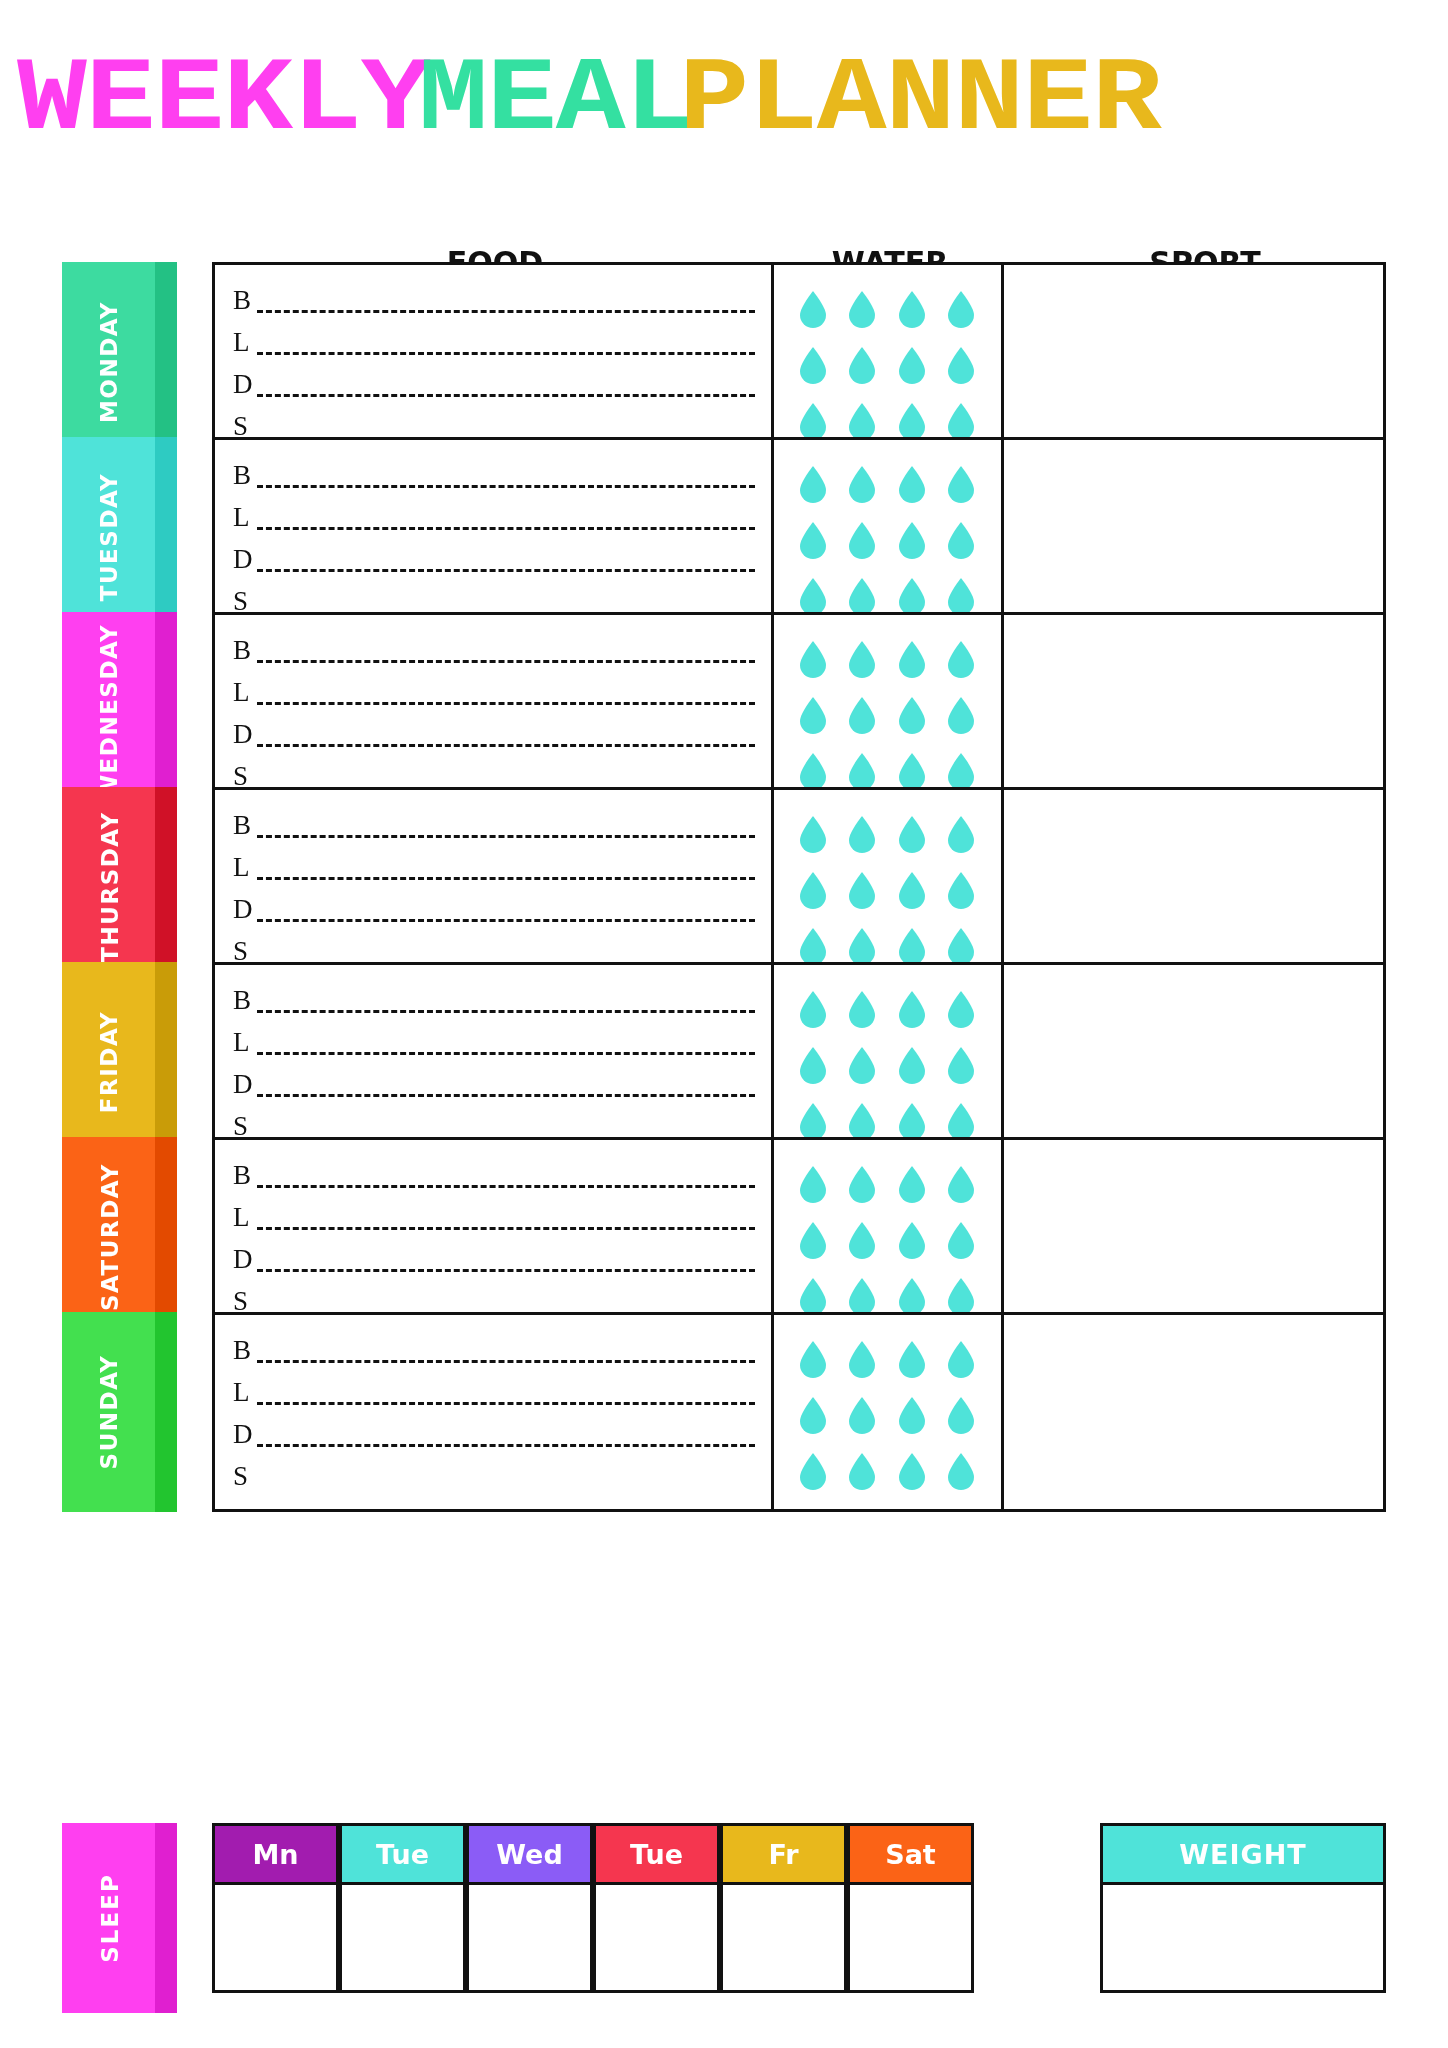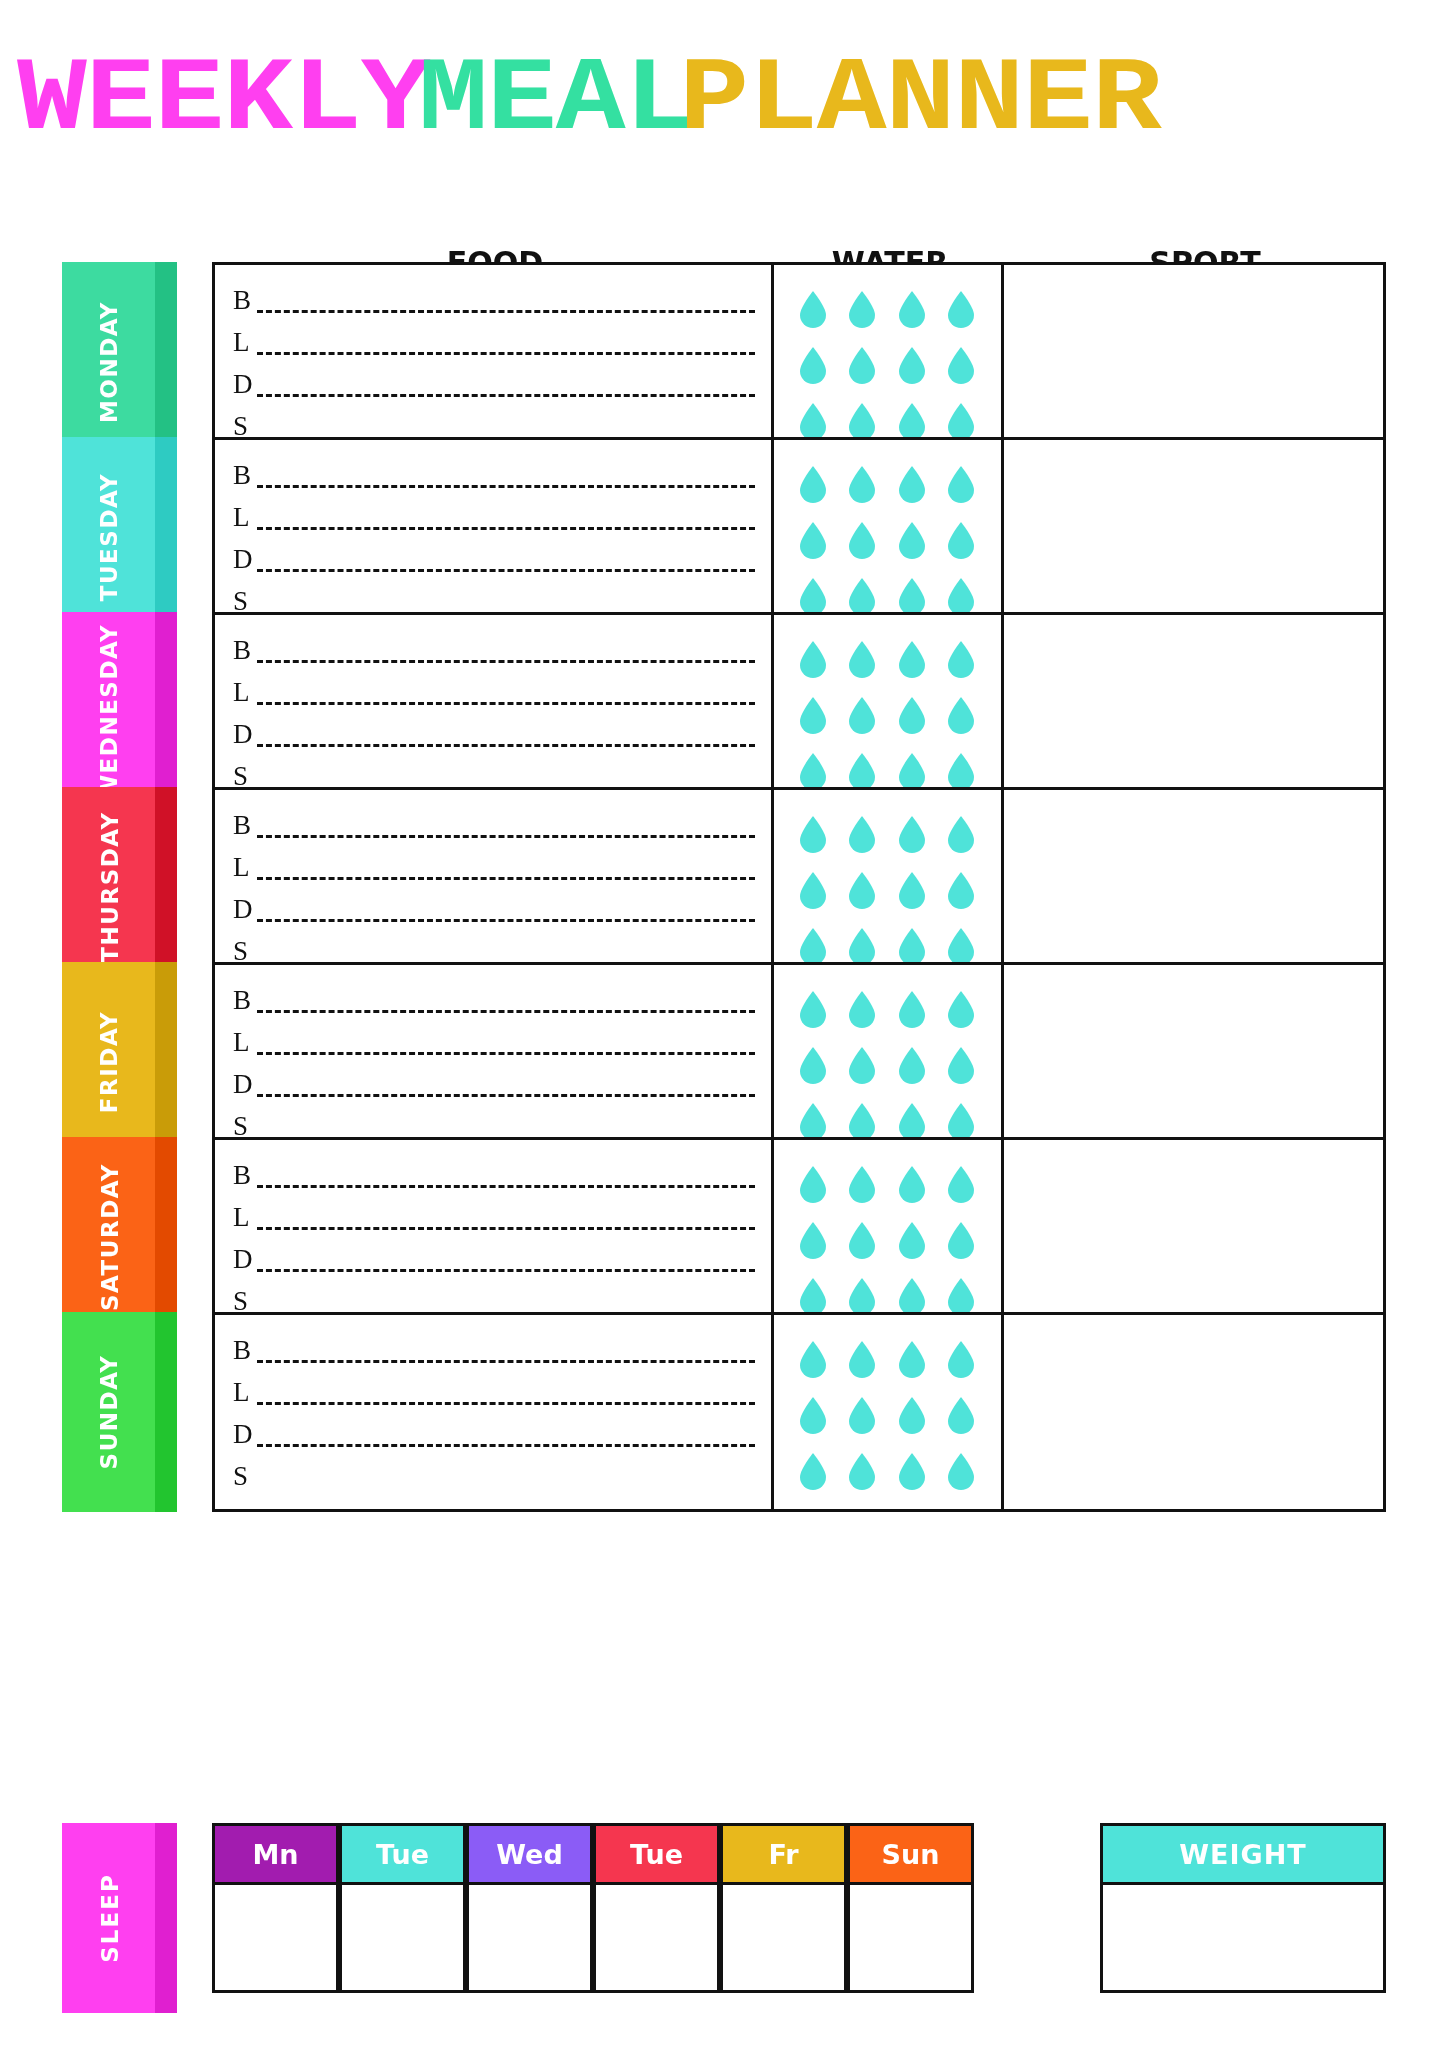--- a/index.html
+++ b/index.html
@@ -911,21 +911,21 @@
         </div>
         <div class="sleep-col">
           <div class="sleep-col-head" style="background: rgb(245, 54, 79);">Tue</div>
           <div class="sleep-col-body"></div>
         </div>
         <div class="sleep-col">
           <div class="sleep-col-head" style="background: rgb(232, 184, 28);">Fr</div>
           <div class="sleep-col-body"></div>
         </div>
         <div class="sleep-col">
-          <div class="sleep-col-head" style="background: rgb(251, 99, 22);">Sun</div>
+          <div class="sleep-col-head" style="background: rgb(251, 99, 22);">Sat</div>
           <div class="sleep-col-body"></div>
         </div>
       </div>
     <div class="weight-block">
       <div class="weight-head">WEIGHT</div>
       <div class="weight-body"></div>
     </div>
   </div>
 
 </div>

